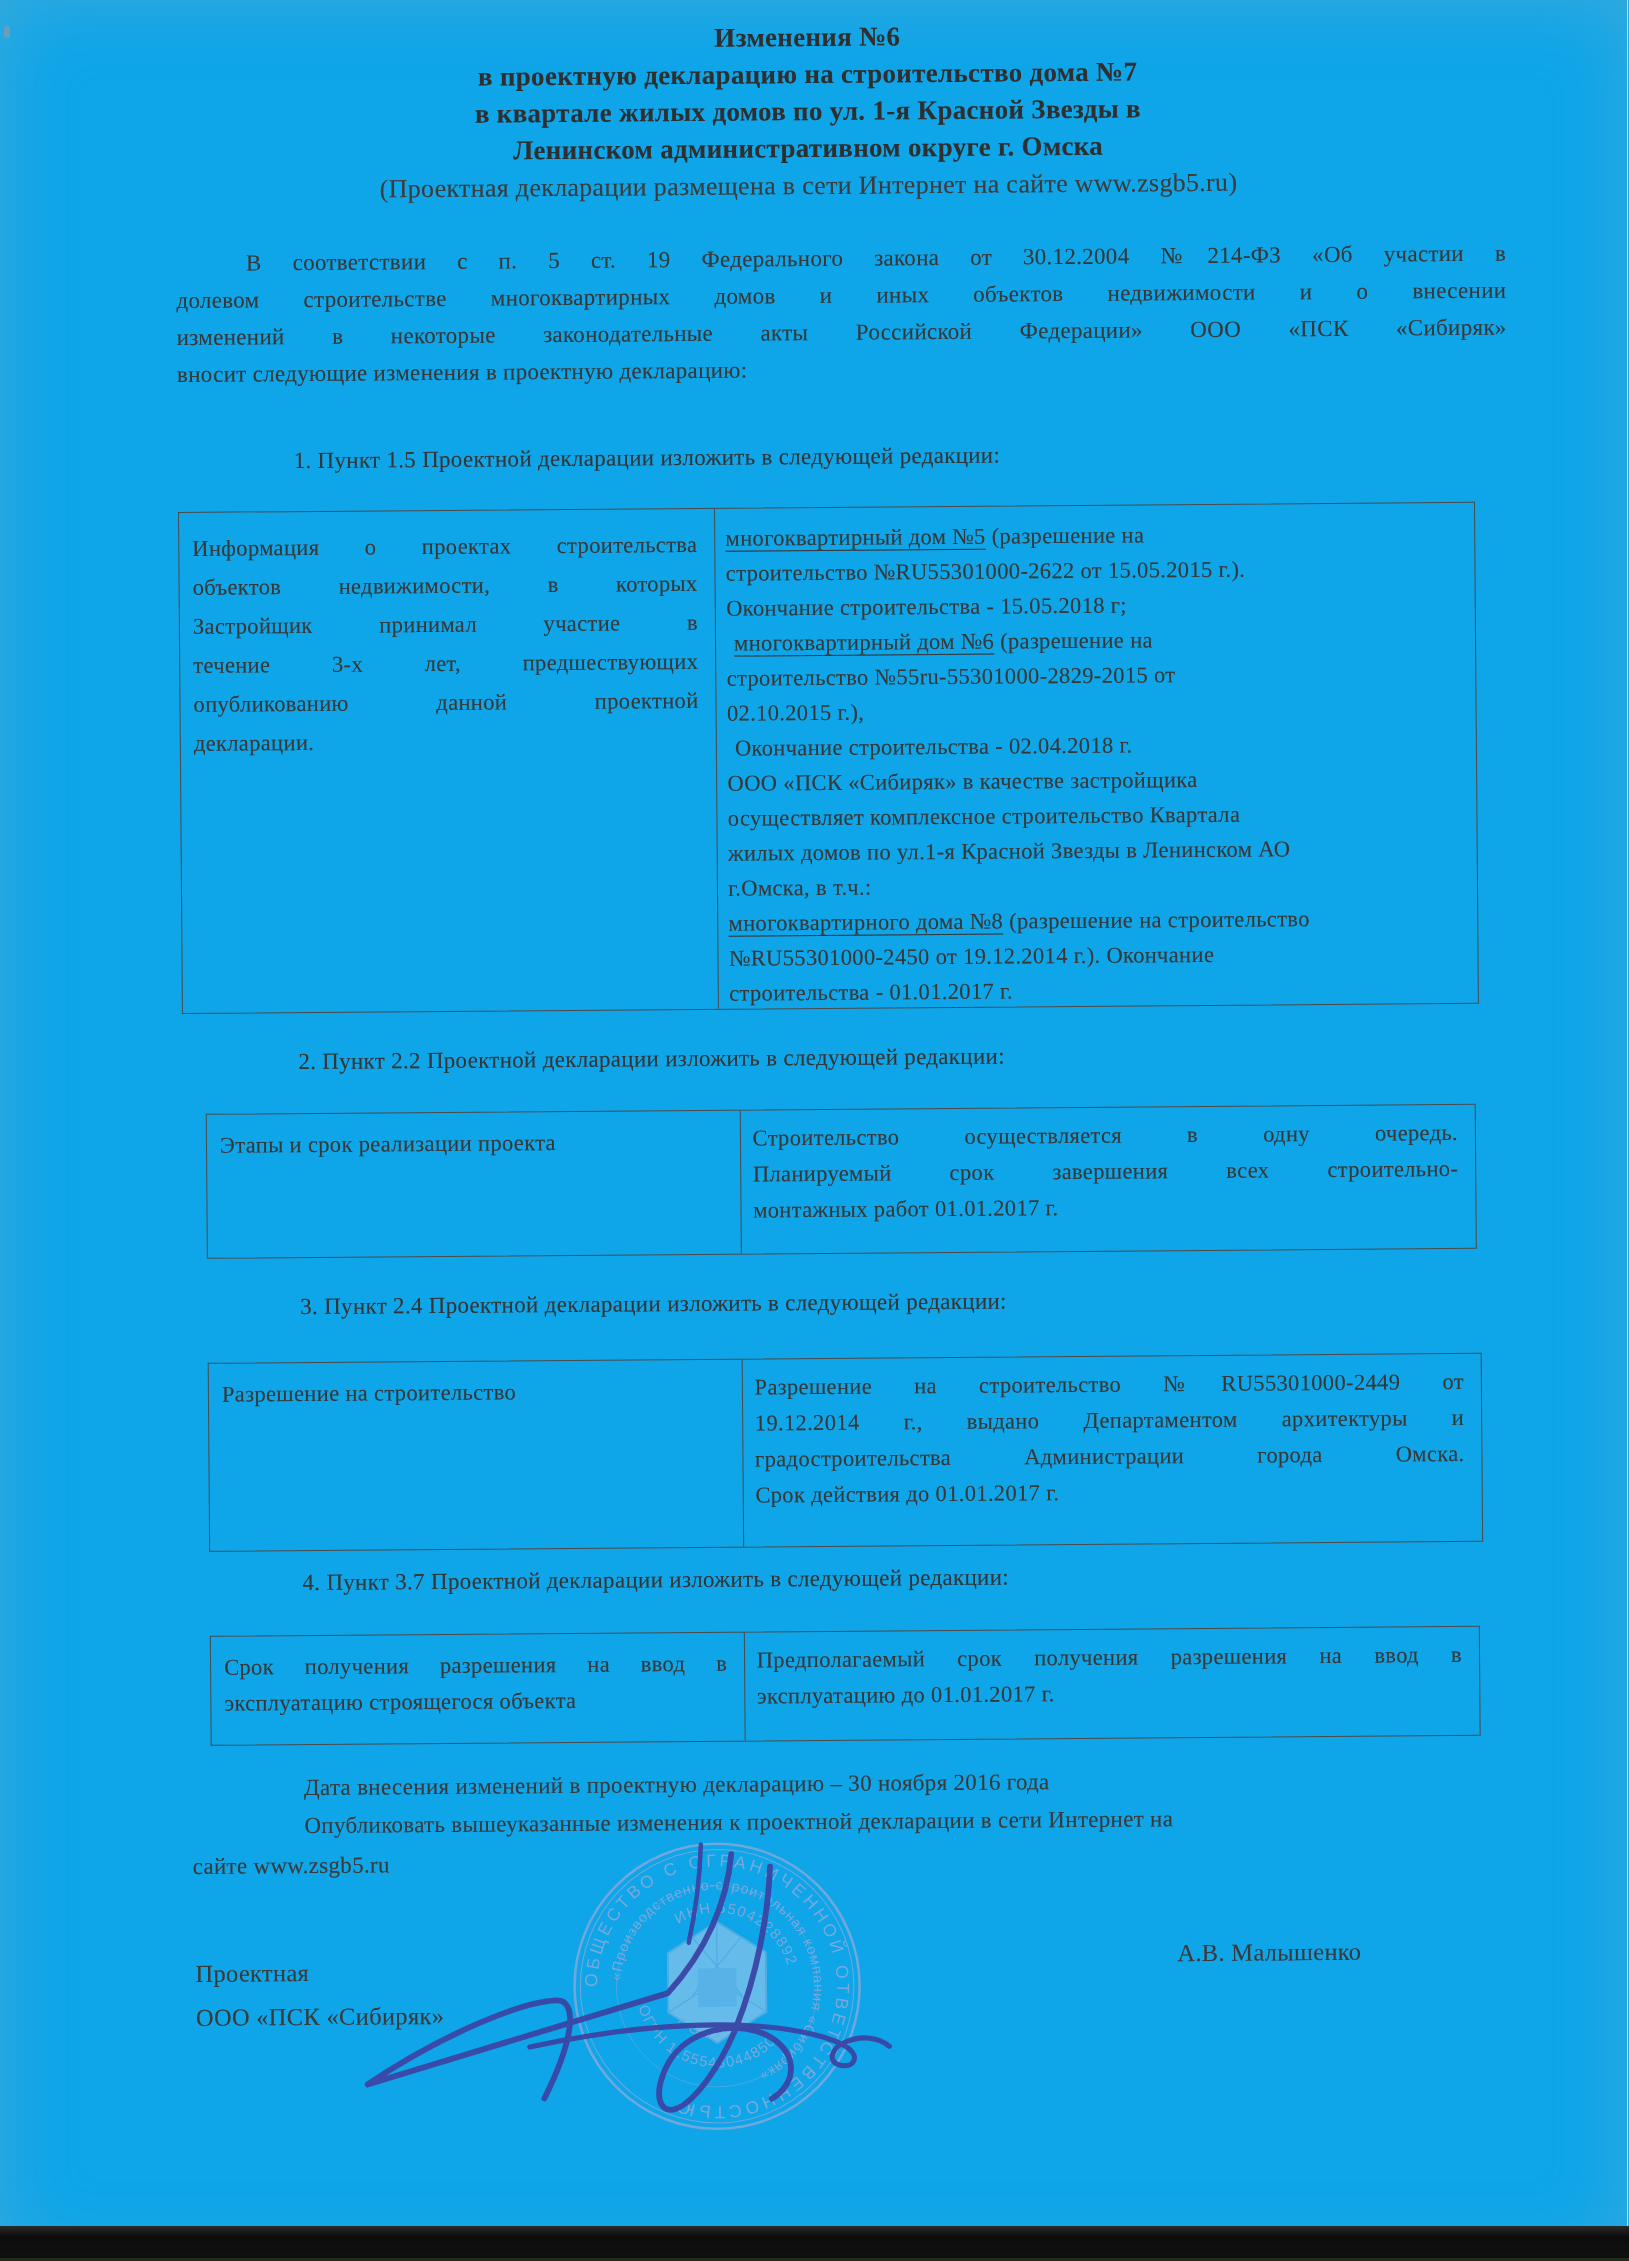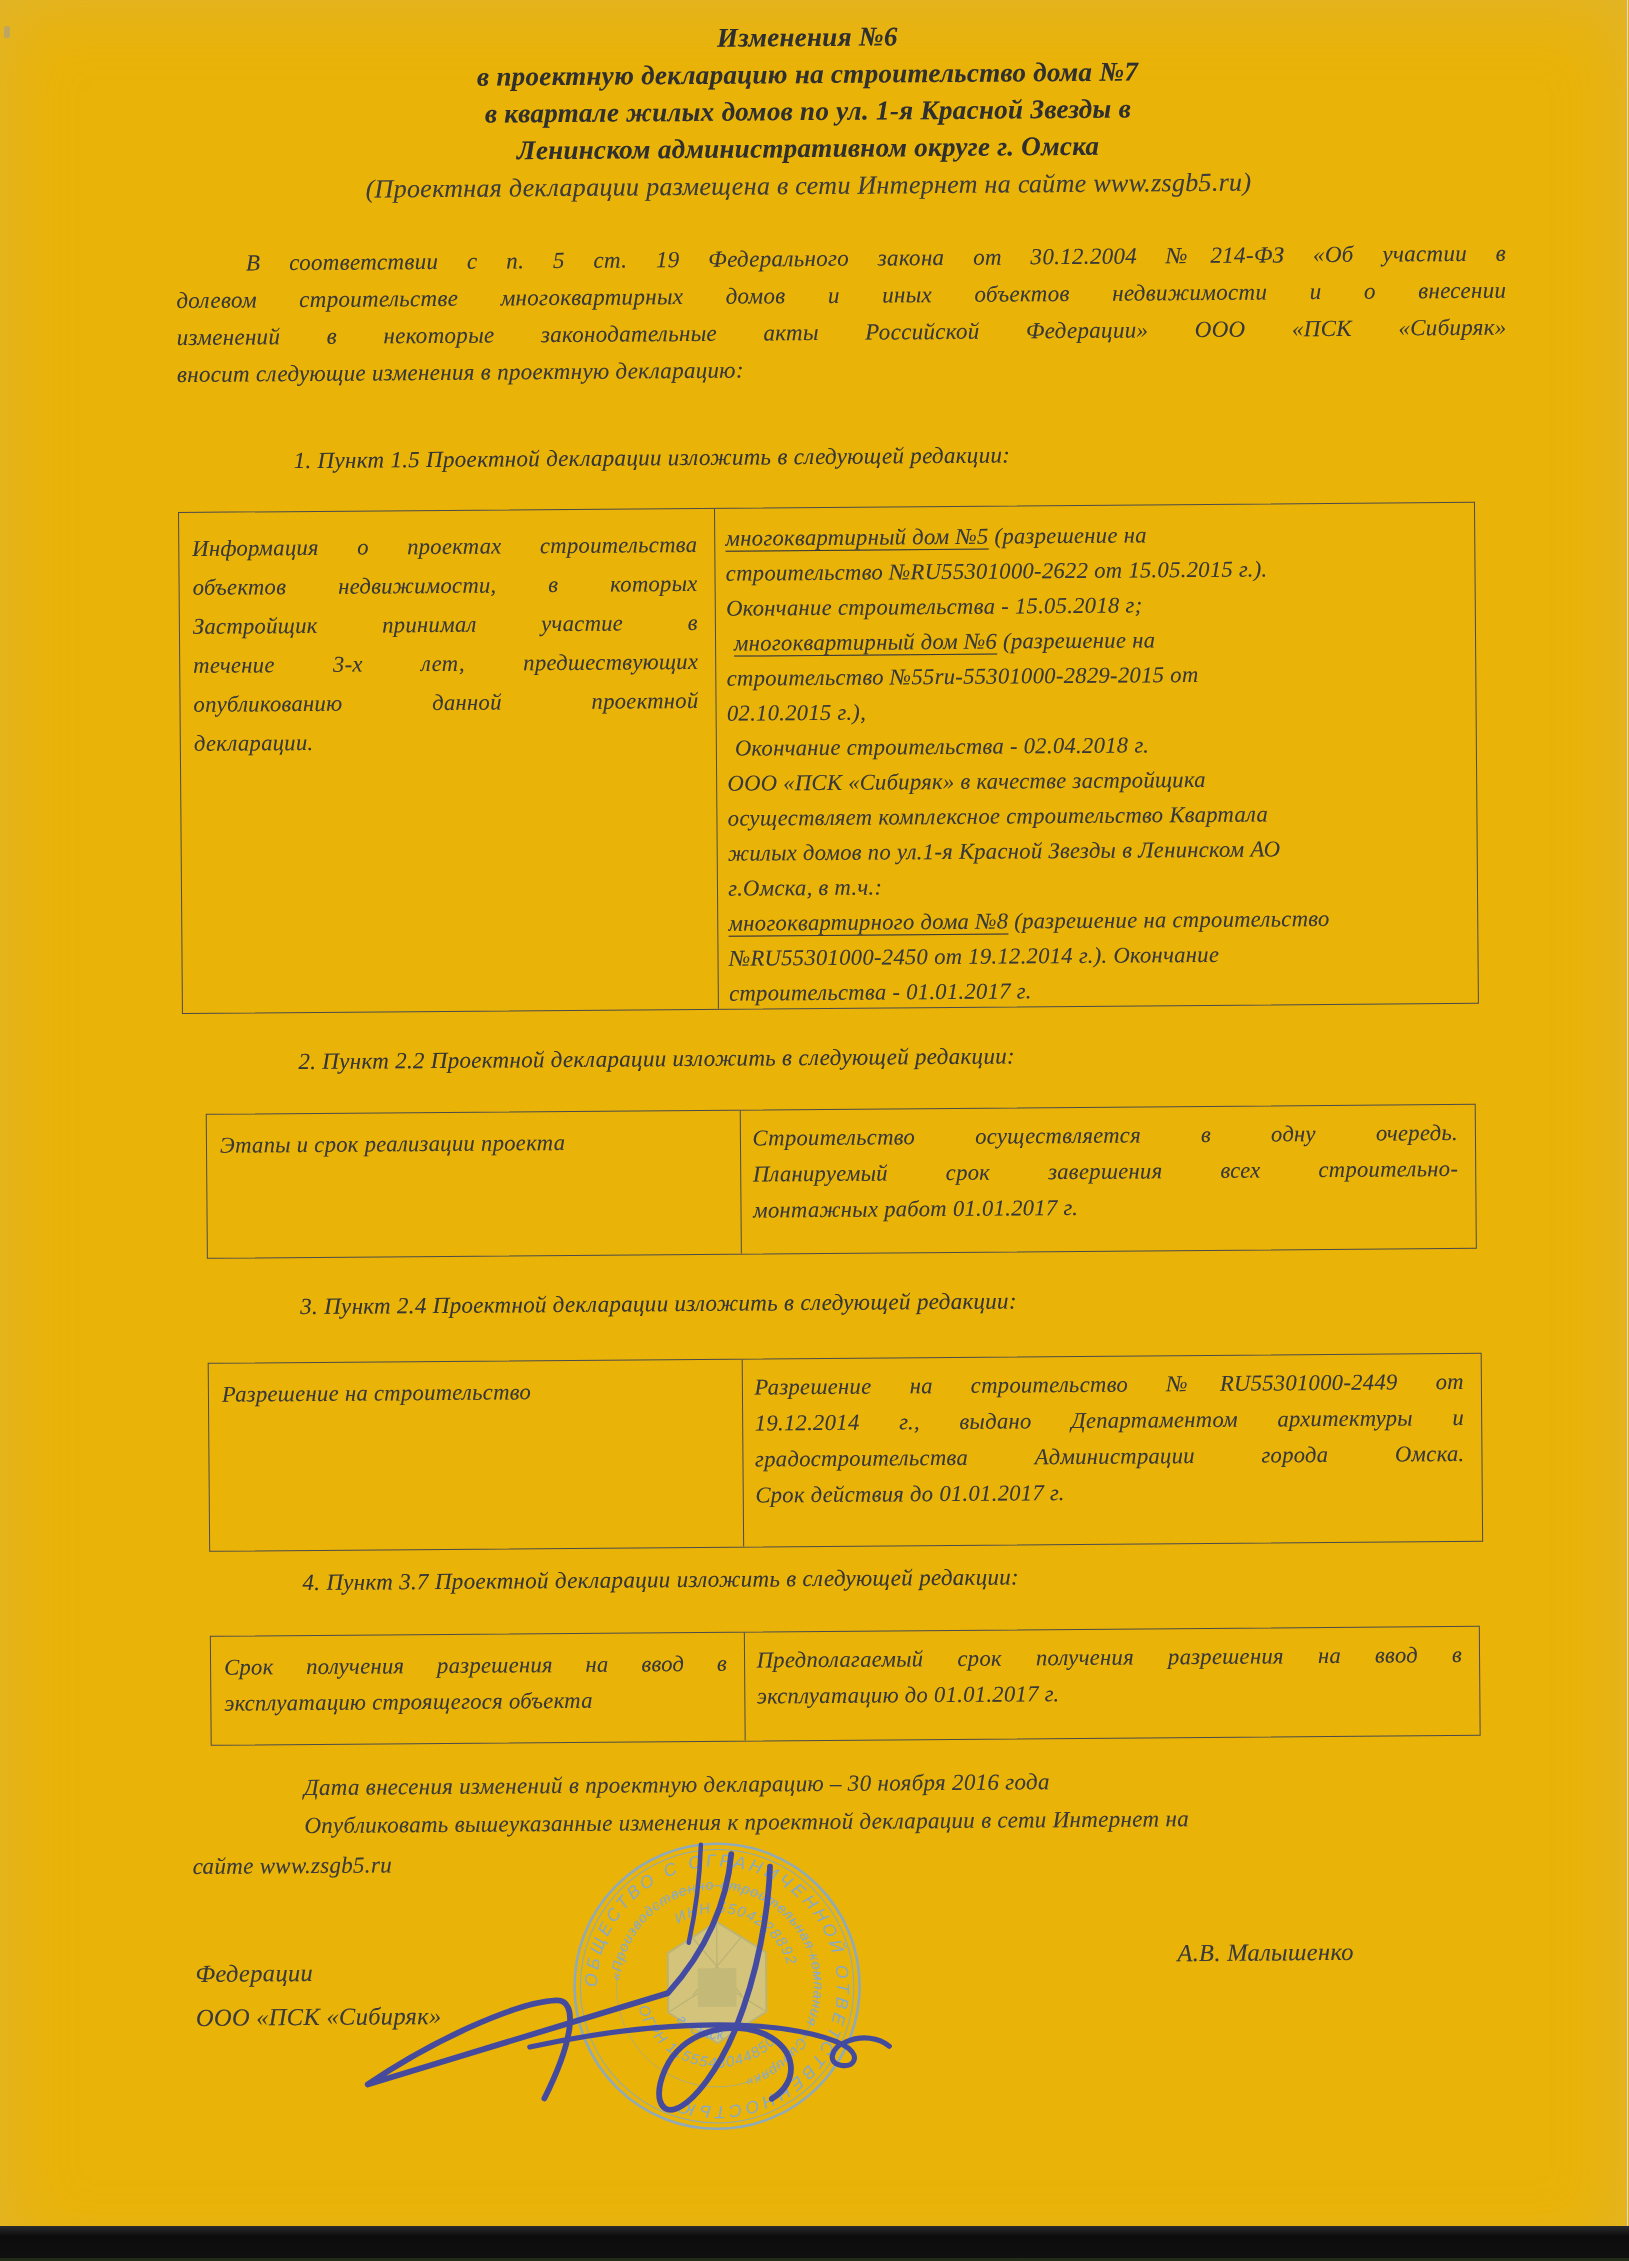--- a/index.html
+++ b/index.html
@@ -1,22 +1,21 @@
 <!DOCTYPE html>
 <html style="font-size:10.3px"><head>
 <meta charset="utf-8">
 <style>
   html,body{margin:0;padding:0;background:#e8e8e6;}
   .page{
     position:relative; width:1630px; height:2261px;
-    background:#eab308;
+    background:#0ea5e9;
     font-family:"Liberation Serif","DejaVu Serif",serif;
     color:#383838; overflow:hidden;
     box-shadow:inset 0 0 77px rgba(190,188,178,.25);
-    font-style:italic;
   }
   .tilt{position:absolute; inset:0; transform:rotate(-0.45deg); transform-origin:50% 45%;}
   .txt{text-shadow:0 0 0.6px rgba(70,70,70,.35); letter-spacing:0.3px;}
 
   
   .titleblock{position:absolute; left:77px; right:77px; top:19.3px; text-align:center;}
   .titleblock .t{font-weight:bold; font-size:27px; line-height:37px; color:#2f2f2f;}
   .titleblock .sub{font-size:26px; line-height:37px; font-weight:normal; color:#3c3c3c;}
 
   
@@ -147,21 +146,21 @@
       <div class="cell r">
         <div class="line jl">Предполагаемый срок получения разрешения на ввод в</div>
         <div class="line">эксплуатацию до 01.01.2017 г.</div>
       </div>
     </div>
 
     <div class="fline txt" style="left:298px; top:1771px;">Дата внесения изменений в проектную декларацию – 30 ноября 2016 года</div>
     <div class="fline txt" style="left:298px; top:1809px;">Опубликовать вышеуказанные изменения к проектной декларации в сети Интернет на</div>
     <div class="fline txt" style="left:186px; top:1849px;">сайте www.zsgb5.ru</div>
 
-    <div class="sig-label txt" style="left:188px; top:1955px;">Федерации</div>
+    <div class="sig-label txt" style="left:188px; top:1955px;">Проектная</div>
     <div class="sig-label txt" style="left:188px; top:1999px;">ООО «ПСК «Сибиряк»</div>
     <div class="sig-label txt" style="left:1170px; top:1942px;">А.В. Малышенко</div>
 
     <svg class="stamp" width="307" height="307" viewBox="0 0 476 476">
       <defs>
         <path id="pOuter" d="M 52 238 A 186 186 0 1 1 424 238 A 186 186 0 1 1 52 238"></path>
         <path id="pMid" d="M 88 238 A 150 150 0 1 1 388 238 A 150 150 0 1 1 88 238"></path>
         <path id="pInn" d="M 124 238 A 114 114 0 1 1 352 238 A 114 114 0 1 1 124 238"></path>
         <path id="pOgrn" d="M 112 238 A 126 126 0 1 0 364 238 A 126 126 0 1 0 112 238"></path>
         <path id="pCity" d="M 156 238 A 82 82 0 1 0 320 238 A 82 82 0 1 0 156 238"></path>

